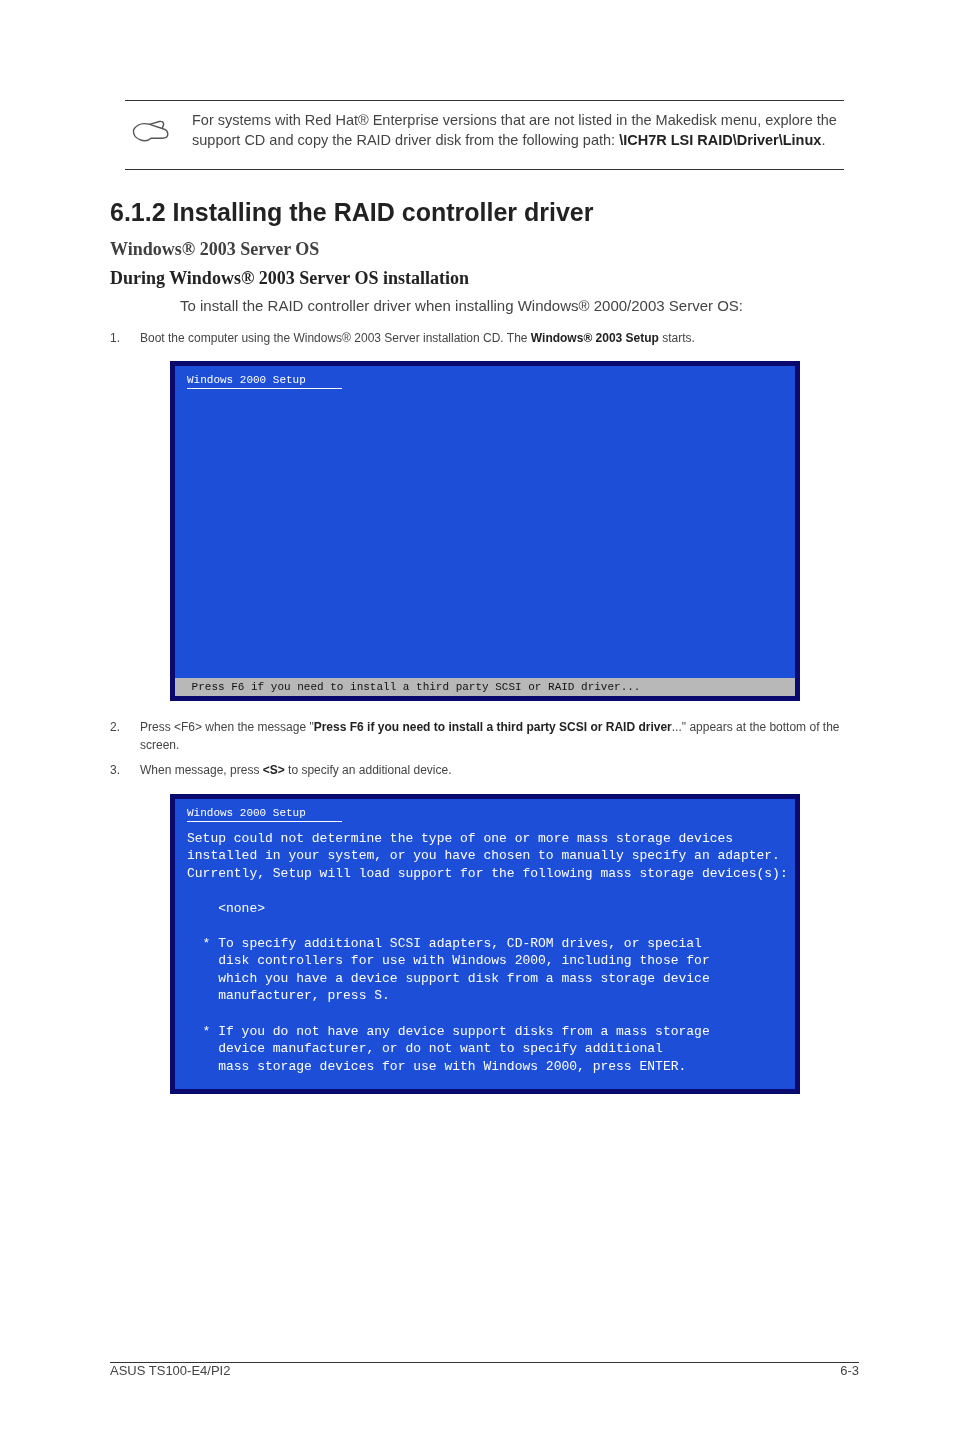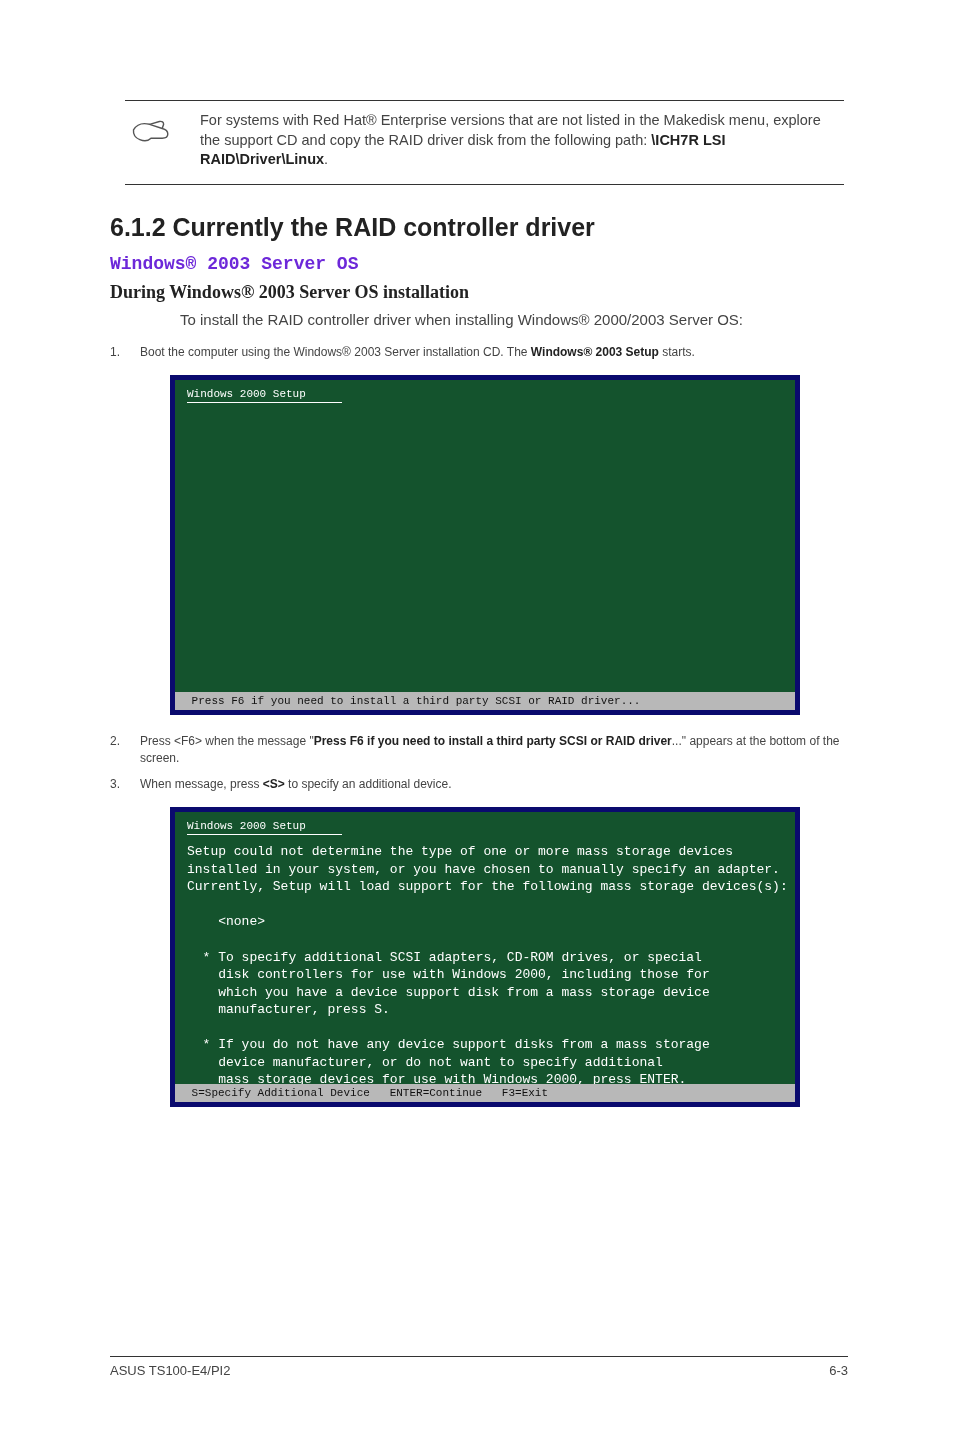--- a/index.html
+++ b/index.html
@@ -23,36 +23,35 @@
   }
   .note-icon {
     flex: 0 0 42px;
     padding-top: 2px;
   }
   .note-icon svg { width: 42px; height: 38px; }
   .note-text {
     font-size: 14.5px;
     line-height: 1.35;
     color: #444;
-    margin-left: 8px;
   }
   .bold { font-family: Verdana, sans-serif; font-weight: bold; color:#222;}
   h1.section {
     font-family: Verdana, sans-serif;
     font-weight: bold;
     font-size: 25px;
     color: #222;
     margin-bottom: 12px;
   }
   h2.sub {
-    font-family: Liberation Mono, monospace;
+    font-family: Liberation Serif, serif;
     font-weight: bold;
     font-size: 18px;
     margin-bottom: 8px;
-    color: #6d28d9;
+    color: #404040;
   }
   h3.subsub {
     font-family: Liberation Serif, serif;
     font-weight: 600;
     font-size: 18px;
     margin-bottom: 6px;
     color:#222;
   }
   .intro {
     margin-left: 70px;
@@ -84,21 +83,21 @@
   .screenshot {
     margin: 12px 0 18px 60px;
     width: 630px;
     border: 5px solid #0a0a6e;
     font-family: "Courier New", monospace;
     font-size: 11px;
   }
   .screenshot.tall { height: 340px; position:relative; }
   .screenshot.short { height: 300px; position:relative;}
   .scr-body {
-    background: #14532d;
+    background: #1d4ed8;
     color: #fff;
     height: 100%;
     padding: 8px 12px;
     position: relative;
   }
   .scr-title {
     color: #fff;
     font-weight: normal;
   }
   .scr-underline {
@@ -119,24 +118,23 @@
   }
   .scr-content {
     color: #fff;
     white-space: pre;
     line-height: 1.35;
     font-size: 13px;
   }
   .footer {
     position: absolute;
     left: 110px;
-    right: 106px;
+    right: 95px;
     bottom: 60px;
     border-top: 1px solid #333;
-    padding-top: 6px;
     display: flex;
     justify-content: space-between;
     font-size: 13px;
     color: #444;
   }
 </style>
 </head>
 <body>
 
 <div class="note-block">
@@ -144,21 +142,21 @@
     <svg viewBox="0 0 60 50">
       <path d="M5 22 Q12 10 28 14 L46 20 Q54 22 54 28 Q54 34 46 34 L30 34 Q24 40 14 36 Q4 32 5 22 Z" fill="none" stroke="#555" stroke-width="2"></path>
       <path d="M28 14 L42 10 Q48 9 48 14 L46 20" fill="none" stroke="#555" stroke-width="2"></path>
     </svg>
   </div>
   <div class="note-text">
     <span>For systems with Red Hat® Enterprise versions that are not listed in the Makedisk menu, explore the support CD and copy the RAID driver disk from the following path: </span><span class="bold">\ICH7R LSI RAID\Driver\Linux</span><span>.</span>
   </div>
 </div>
 
-<h1 class="section">6.1.2 Currently the RAID controller driver</h1>
+<h1 class="section">6.1.2 Installing the RAID controller driver</h1>
 <h2 class="sub">Windows® 2003 Server OS</h2>
 <h3 class="subsub">During Windows® 2003 Server OS installation</h3>
 <p class="intro">To install the RAID controller driver when installing Windows® 2000/2003 Server OS:</p>
 
 <ol class="steps">
   <li>
     <span>Boot the computer using the Windows® 2003 Server installation CD. The </span><span class="bold">Windows® 2003 Setup</span><span> starts.</span>
   </li>
 </ol>
 
@@ -190,20 +188,19 @@
     &lt;none&gt;
 
   * To specify additional SCSI adapters, CD-ROM drives, or special
     disk controllers for use with Windows 2000, including those for
     which you have a device support disk from a mass storage device
     manufacturer, press S.
 
   * If you do not have any device support disks from a mass storage
     device manufacturer, or do not want to specify additional
     mass storage devices for use with Windows 2000, press ENTER.</div>
-    <div class="scr-statusbar"> S=Specify Additional Device   ENTER=Continue   F3=Exit</div>
   </div>
 </div>
 
 <div class="footer">
   <span>ASUS TS100-E4/PI2</span>
   <span>6-3</span>
 </div>
 
 </body></html>

